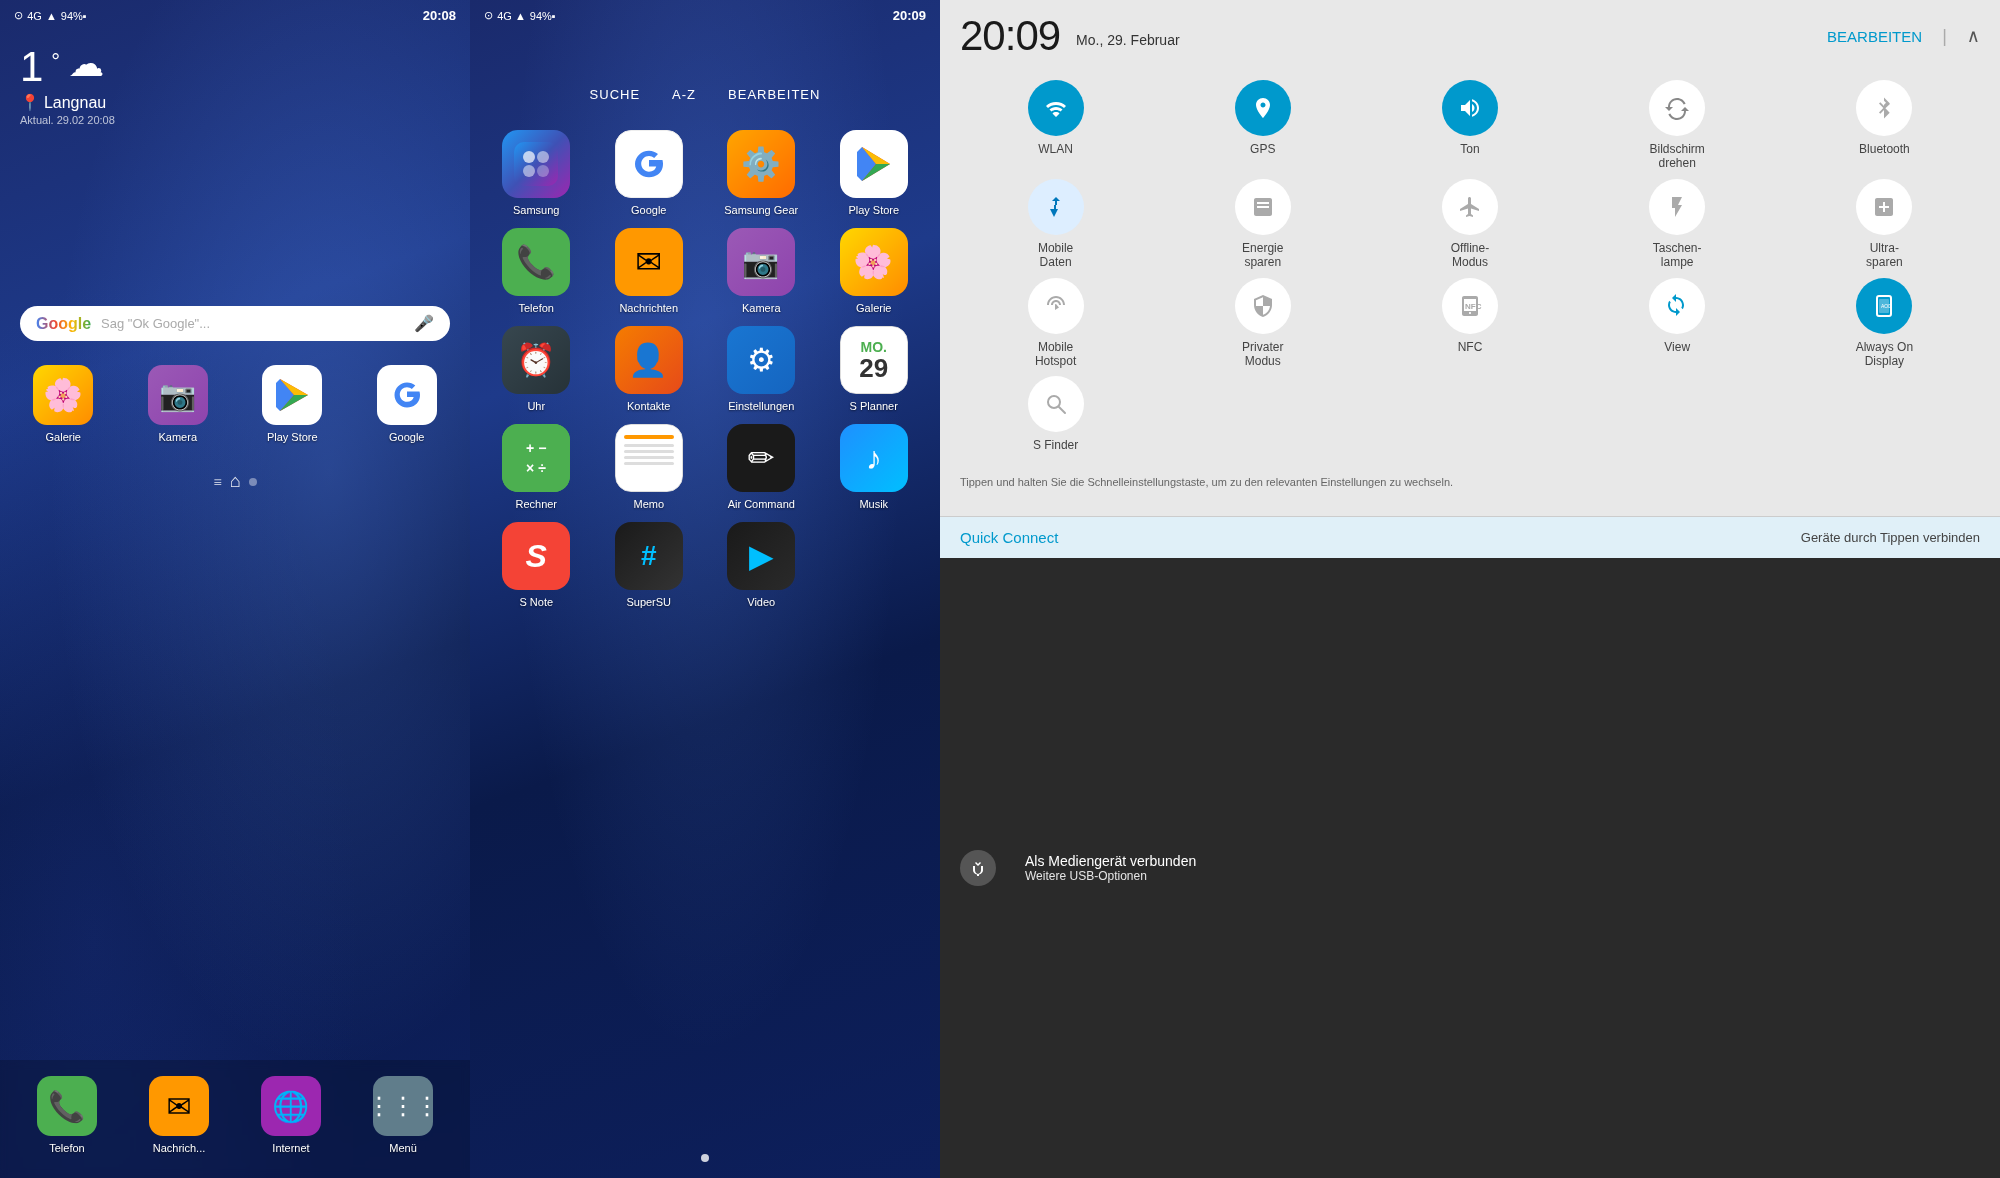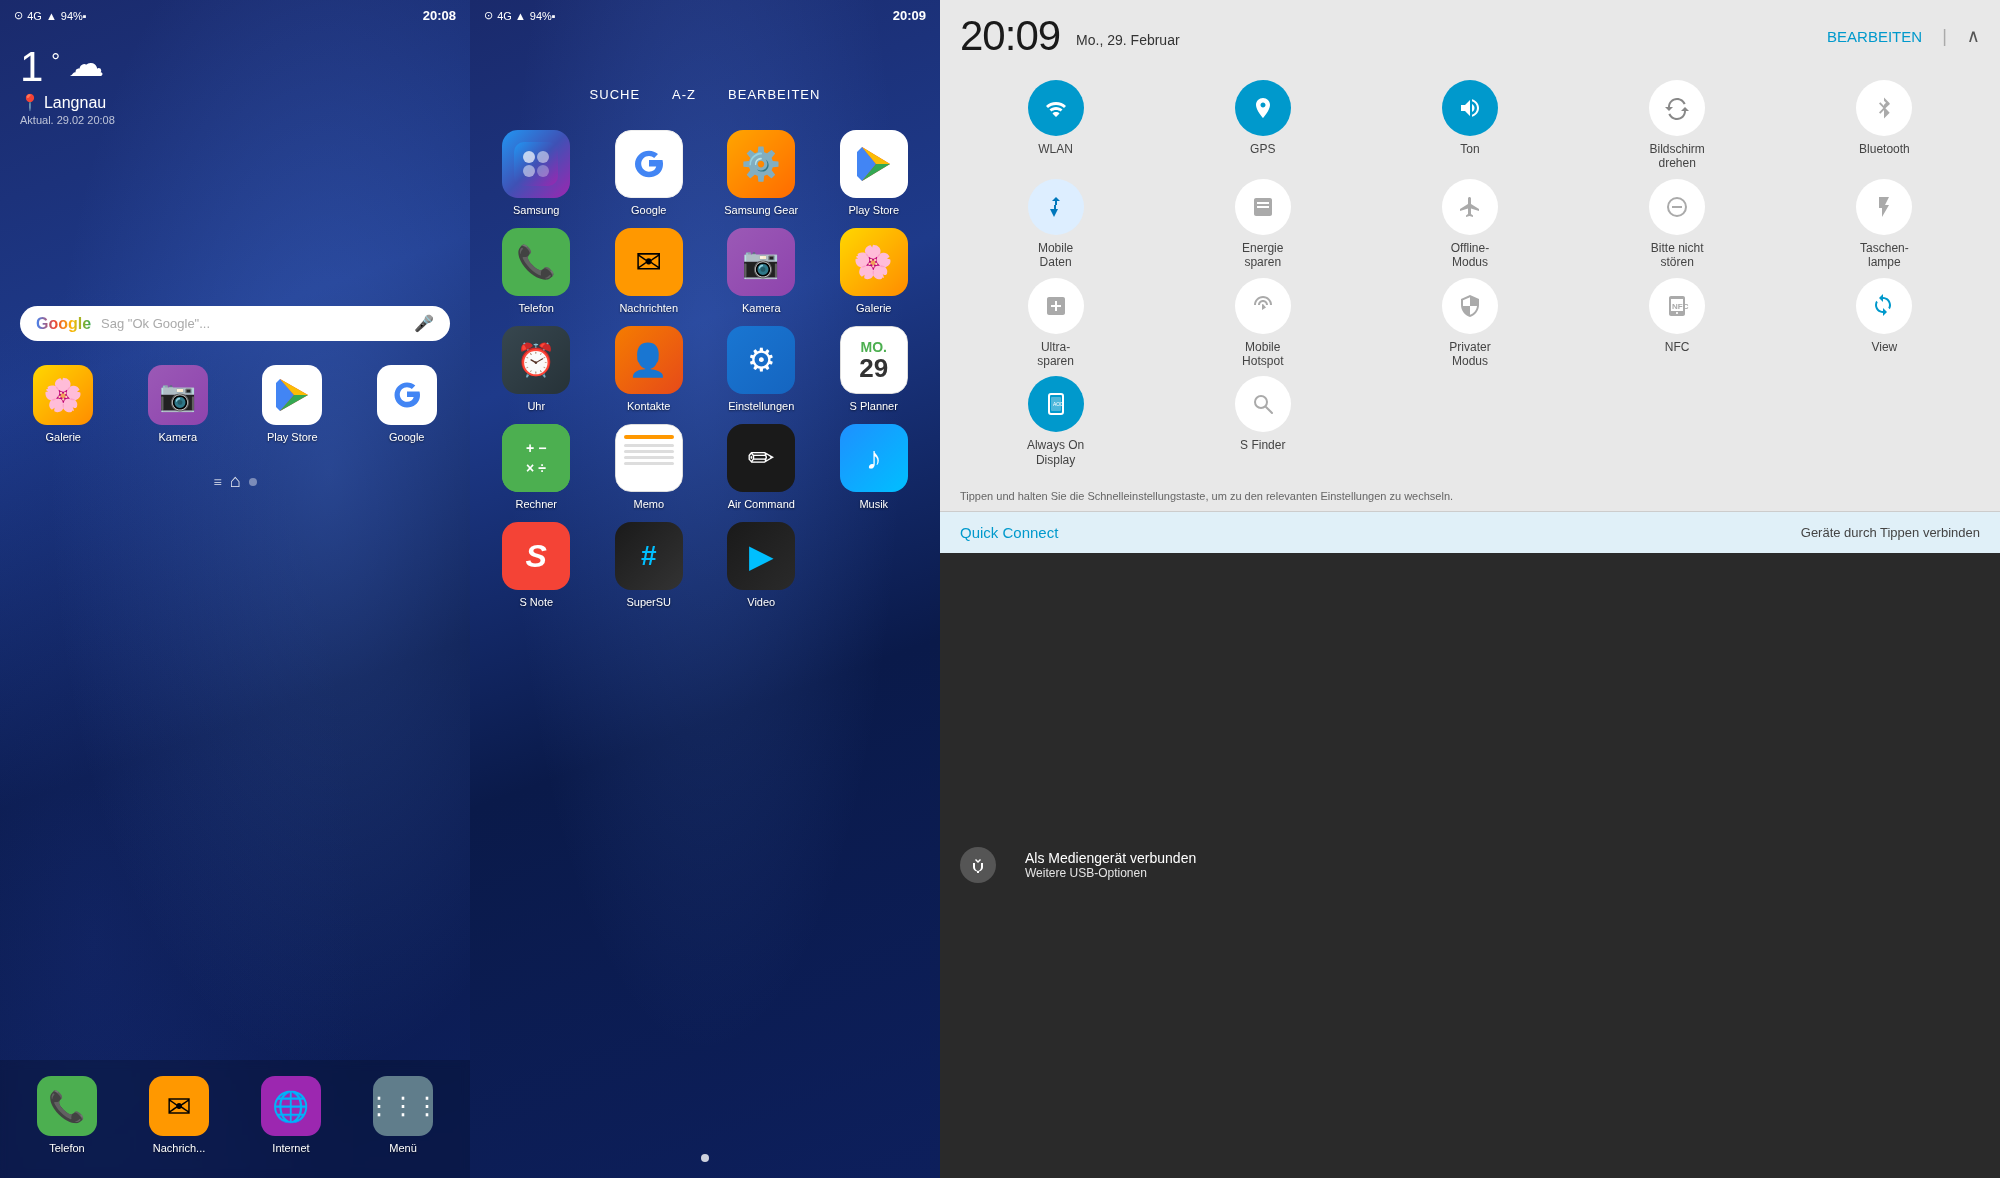--- a/index.html
+++ b/index.html
@@ -246,21 +246,21 @@
     .qs-icon-circle.semi-active {
       background: #ddeeff;
       color: #0077bb;
     }
     .qs-icon-label {
       font-size: 12px; color: #444; text-align: center; line-height: 1.2;
     }
 
     .qs-hint {
       background: #e8e8e8;
-      padding: 10px 20px 6px;
+      padding: 10px 20px 26px;
       font-size: 11px; color: #666; line-height: 1.4;
     }
 
     .qs-quick-connect {
       background: #e0f0f8;
       padding: 12px 20px;
       display: flex; justify-content: space-between; align-items: center;
       border-top: 1px solid #ccc;
     }
     .qs-qc-label {
@@ -685,29 +685,20 @@
 
     <div class="qs-icon-item">
       <div class="qs-icon-circle">
         <svg width="24" height="24" viewBox="0 0 24 24" fill="#aaa">
           <path d="M21 16v-2l-8-5V3.5c0-.8-.7-1.5-1.5-1.5S10 2.7 10 3.5V9l-8 5v2l8-2.5V19l-2 1.5V22l3.5-1 3.5 1v-1.5L13 19v-5.5l8 2.5z"></path>
         </svg>
       </div>
       <span class="qs-icon-label">Offline-<br>Modus</span>
     </div>
 
-    <div class="qs-icon-item">
-      <div class="qs-icon-circle">
-        <svg width="26" height="26" viewBox="0 0 26 26" fill="#aaa">
-          <circle cx="13" cy="13" r="9" fill="none" stroke="#aaa" stroke-width="2"></circle>
-          <line x1="8" y1="13" x2="18" y2="13" stroke="#aaa" stroke-width="2"></line>
-        </svg>
-      </div>
-      <span class="qs-icon-label">Bitte nicht<br>stören</span>
-    </div>
 
     <div class="qs-icon-item">
       <div class="qs-icon-circle">
         <svg width="24" height="24" viewBox="0 0 24 24" fill="#aaa">
           <path d="M7 2v11h3v9l7-12h-4l4-8z"></path>
         </svg>
       </div>
       <span class="qs-icon-label">Taschen-<br>lampe</span>
     </div>
 

